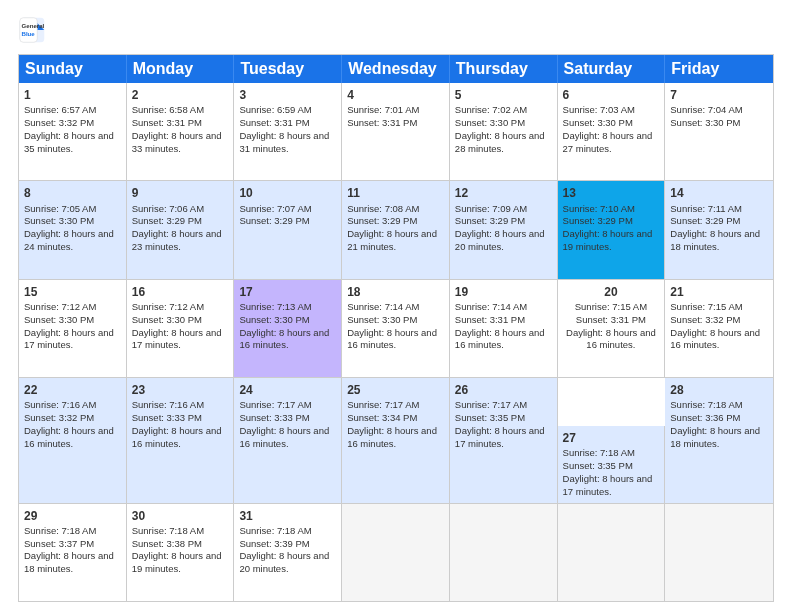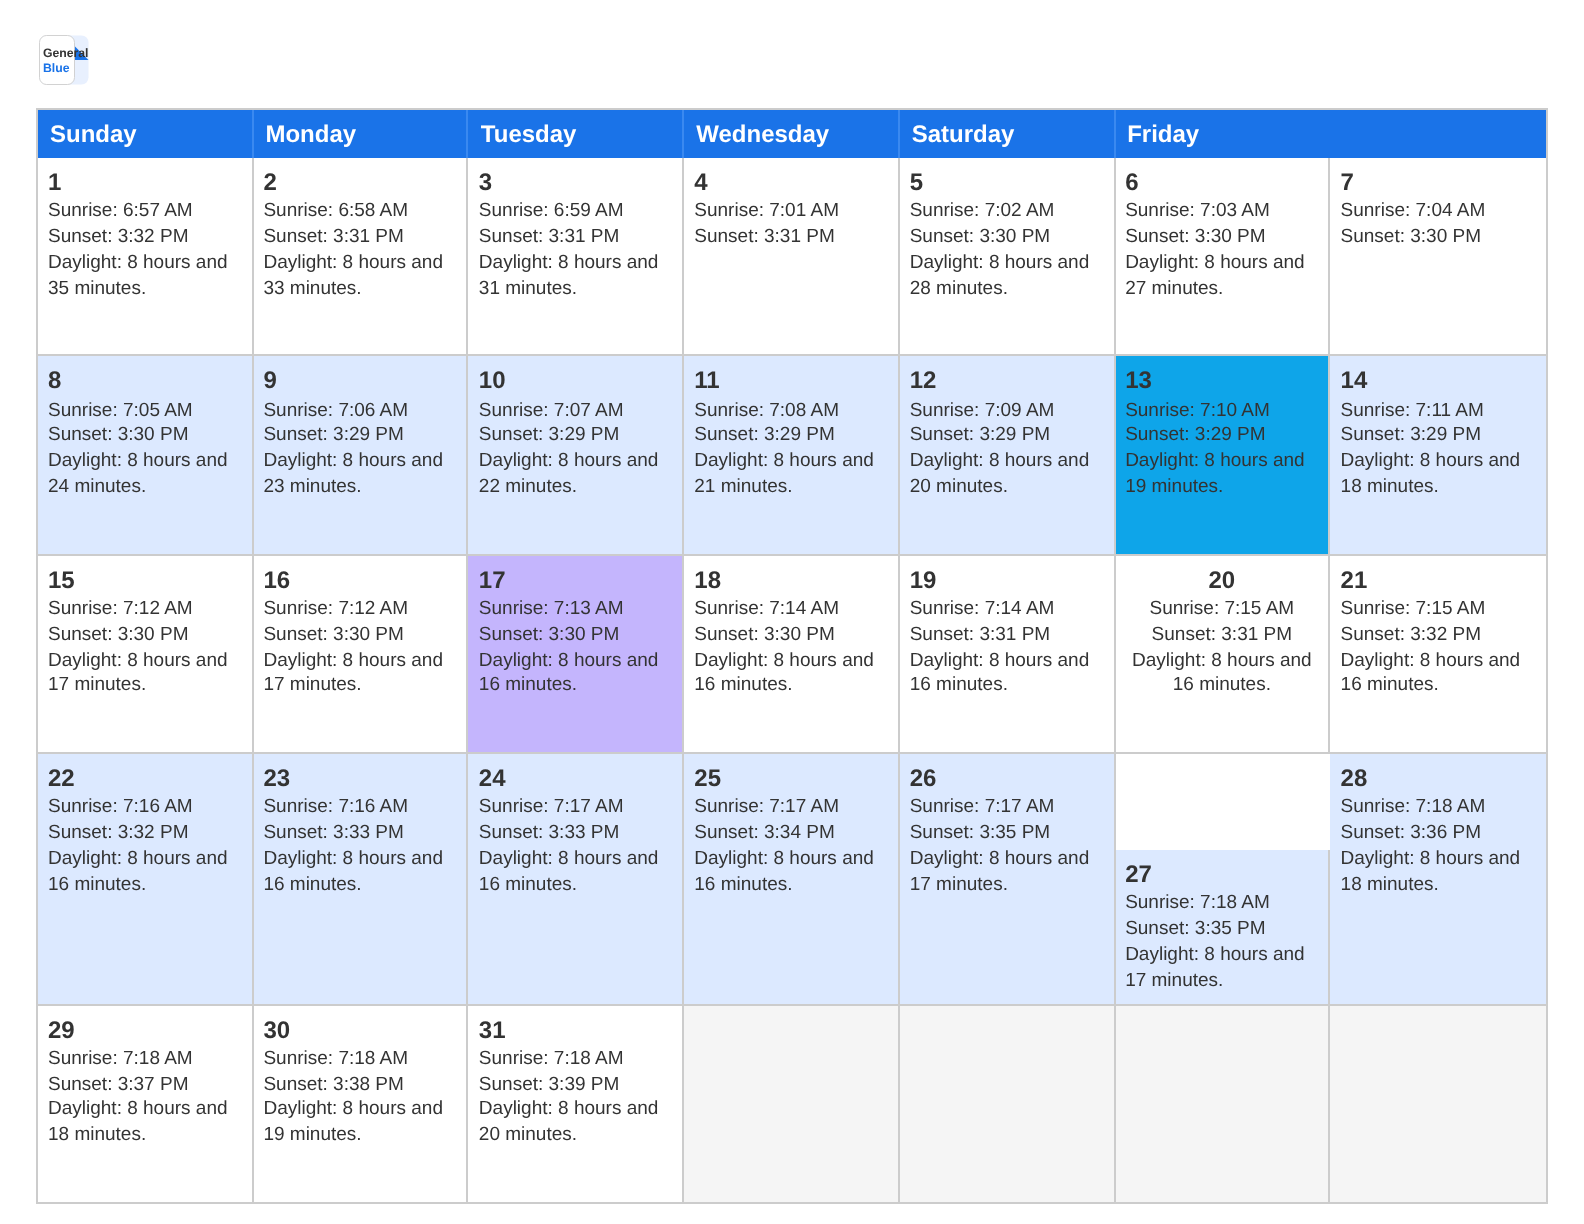--- a/index.html
+++ b/index.html
@@ -53,21 +53,21 @@
       border: 1px solid #ccc;
     }
     .cal-header {
       display: grid;
       grid-template-columns: repeat(7, 1fr);
       background: #1a73e8;
     }
     .cal-header-cell {
       color: #fff;
       font-weight: bold;
-      font-size: 12px;
+      font-size: 16px;
       padding: 5px 6px;
       text-align: left;
       border-right: 1px solid #3a89f0;
     }
     .cal-header-cell:last-child { border-right: none; }
     .cal-body {
       display: flex;
       flex-direction: column;
       flex: 1;
     }
@@ -117,37 +117,38 @@
       <div class="subtitle"></div>
     </div>
   </div>
 
   <div class="calendar">
     <div class="cal-header">
     <div class="cal-header-cell">Sunday</div>
         <div class="cal-header-cell">Monday</div>
         <div class="cal-header-cell">Tuesday</div>
         <div class="cal-header-cell">Wednesday</div>
+        <div class="cal-header-cell">Thursday</div>
         <div class="cal-header-cell">Saturday</div>
         <div class="cal-header-cell">Friday</div>
       </div>
     <div class="cal-body">
     <div class="cal-row">
           <div class="cal-cell" style="background: rgb(255, 255, 255);"><span class="day-num">1</span><span>Sunrise: 6:57 AM</span><br><span>Sunset: 3:32 PM</span><br><span>Daylight: 8 hours and 35 minutes.</span></div>
           <div class="cal-cell" style="background: rgb(255, 255, 255);"><span class="day-num">2</span><span>Sunrise: 6:58 AM</span><br><span>Sunset: 3:31 PM</span><br><span>Daylight: 8 hours and 33 minutes.</span></div>
           <div class="cal-cell" style="background: rgb(255, 255, 255);"><span class="day-num">3</span><span>Sunrise: 6:59 AM</span><br><span>Sunset: 3:31 PM</span><br><span>Daylight: 8 hours and 31 minutes.</span></div>
           <div class="cal-cell" style="background: rgb(255, 255, 255);"><span class="day-num">4</span><span>Sunrise: 7:01 AM</span><br><span>Sunset: 3:31 PM</span><br></div>
           <div class="cal-cell" style="background: rgb(255, 255, 255);"><span class="day-num">5</span><span>Sunrise: 7:02 AM</span><br><span>Sunset: 3:30 PM</span><br><span>Daylight: 8 hours and 28 minutes.</span></div>
           <div class="cal-cell" style="background: rgb(255, 255, 255);"><span class="day-num">6</span><span>Sunrise: 7:03 AM</span><br><span>Sunset: 3:30 PM</span><br><span>Daylight: 8 hours and 27 minutes.</span></div>
           <div class="cal-cell" style="background: rgb(255, 255, 255);"><span class="day-num">7</span><span>Sunrise: 7:04 AM</span><br><span>Sunset: 3:30 PM</span><br></div>
         </div>
         <div class="cal-row">
           <div class="cal-cell" style="background: rgb(220, 233, 255);"><span class="day-num">8</span><span>Sunrise: 7:05 AM</span><br><span>Sunset: 3:30 PM</span><br><span>Daylight: 8 hours and 24 minutes.</span></div>
           <div class="cal-cell" style="background: rgb(220, 233, 255);"><span class="day-num">9</span><span>Sunrise: 7:06 AM</span><br><span>Sunset: 3:29 PM</span><br><span>Daylight: 8 hours and 23 minutes.</span></div>
-          <div class="cal-cell" style="background: rgb(220, 233, 255);"><span class="day-num">10</span><span>Sunrise: 7:07 AM</span><br><span>Sunset: 3:29 PM</span><br><span>Daylight: 8 hours and 22 minutes.</span></div>
+          <div class="cal-cell" style="background: rgb(220, 233, 255);"><span class="day-num">10</span><span>Sunrise: 7:07 AM</span><br><span>Sunset: 3:29 PM</span><br></div>
           <div class="cal-cell" style="background: rgb(220, 233, 255);"><span class="day-num">11</span><span>Sunrise: 7:08 AM</span><br><span>Sunset: 3:29 PM</span><br><span>Daylight: 8 hours and 21 minutes.</span></div>
           <div class="cal-cell" style="background: rgb(220, 233, 255);"><span class="day-num">12</span><span>Sunrise: 7:09 AM</span><br><span>Sunset: 3:29 PM</span><br><span>Daylight: 8 hours and 20 minutes.</span></div>
           <div class="cal-cell" style="background: #0ea5e9;"><span class="day-num">13</span><span>Sunrise: 7:10 AM</span><br><span>Sunset: 3:29 PM</span><br><span>Daylight: 8 hours and 19 minutes.</span></div>
           <div class="cal-cell" style="background: rgb(220, 233, 255);"><span class="day-num">14</span><span>Sunrise: 7:11 AM</span><br><span>Sunset: 3:29 PM</span><br><span>Daylight: 8 hours and 18 minutes.</span></div>
         </div>
         <div class="cal-row">
           <div class="cal-cell" style="background: rgb(255, 255, 255);"><span class="day-num">15</span><span>Sunrise: 7:12 AM</span><br><span>Sunset: 3:30 PM</span><br><span>Daylight: 8 hours and 17 minutes.</span></div>
           <div class="cal-cell" style="background: rgb(255, 255, 255);"><span class="day-num">16</span><span>Sunrise: 7:12 AM</span><br><span>Sunset: 3:30 PM</span><br><span>Daylight: 8 hours and 17 minutes.</span></div>
           <div class="cal-cell" style="background: #c4b5fd;"><span class="day-num">17</span><span>Sunrise: 7:13 AM</span><br><span>Sunset: 3:30 PM</span><br><span>Daylight: 8 hours and 16 minutes.</span></div>
           <div class="cal-cell" style="background: rgb(255, 255, 255);"><span class="day-num">18</span><span>Sunrise: 7:14 AM</span><br><span>Sunset: 3:30 PM</span><br><span>Daylight: 8 hours and 16 minutes.</span></div>

